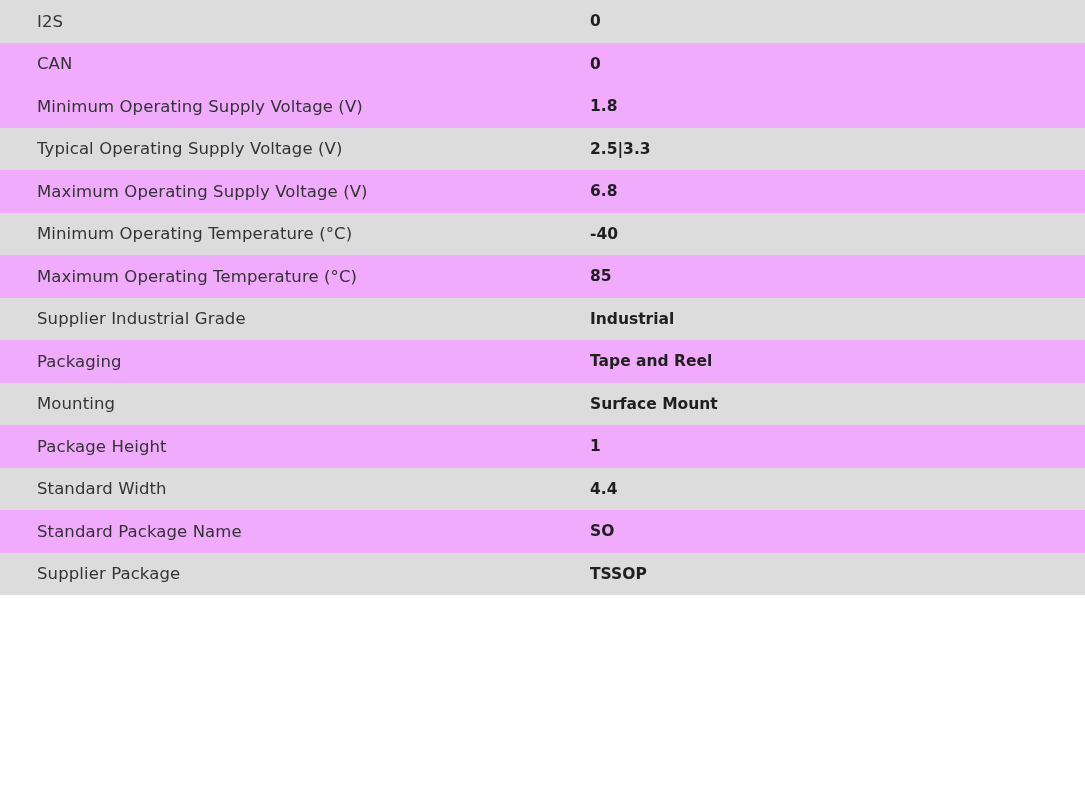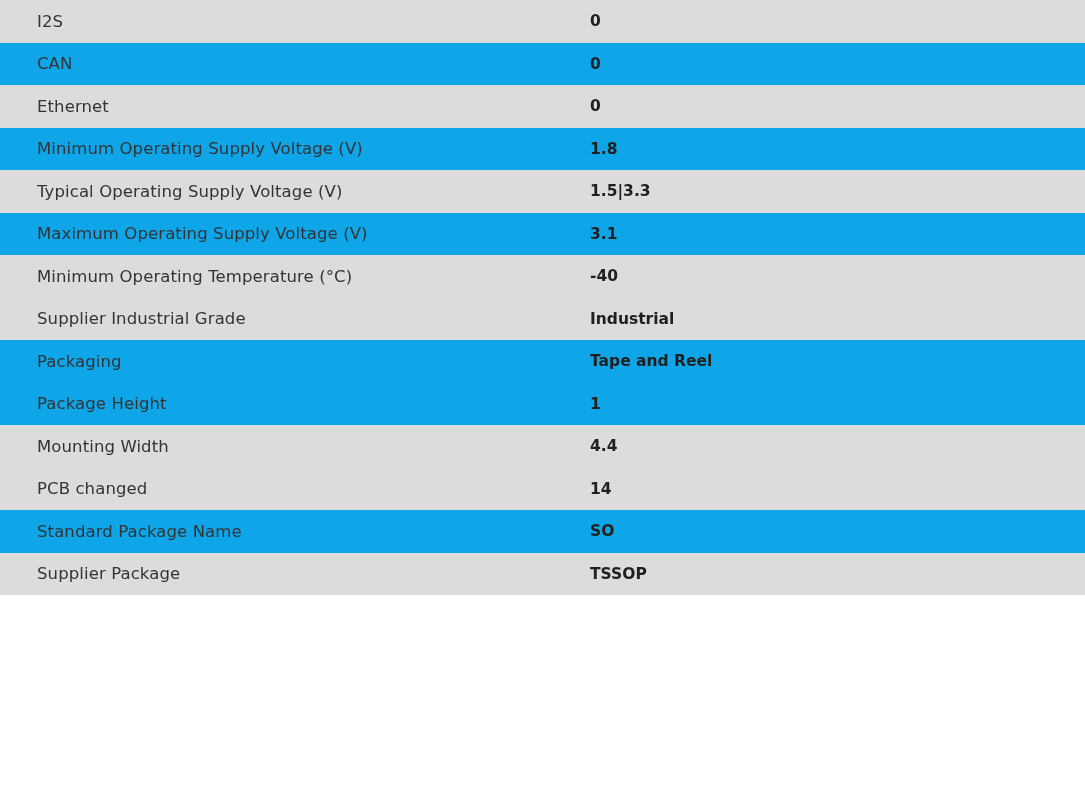--- a/index.html
+++ b/index.html
@@ -19,21 +19,21 @@
     border-collapse: collapse;
     table-layout: fixed;
   }
   .spec-table tr {
     height: 42.5px;
   }
   .spec-table tr.shaded {
     background: #dcdcdc;
   }
   .spec-table tr.plain {
-    background: #0ea5e9;
+    background: #f0abfc;
   }
   .spec-table td {
     padding: 0 0 0 37px;
     vertical-align: middle;
     border: 0;
   }
   .spec-table td.label {
     width: 527px;
     font-size: 16.5px;
     font-weight: 400;
@@ -53,59 +53,59 @@
 <table class="spec-table">
   <tbody>
     <tr class="shaded">
       <td class="label">I2S</td>
       <td class="value">0</td>
     </tr>
     <tr class="plain">
       <td class="label">CAN</td>
       <td class="value">0</td>
     </tr>
-    <tr class="shaded">
-      <td class="label">Ethernet</td>
-      <td class="value">0</td>
-    </tr>
     <tr class="plain">
       <td class="label">Minimum Operating Supply Voltage (V)</td>
       <td class="value">1.8</td>
     </tr>
     <tr class="shaded">
       <td class="label">Typical Operating Supply Voltage (V)</td>
-      <td class="value">1.5|3.3</td>
+      <td class="value">2.5|3.3</td>
     </tr>
     <tr class="plain">
       <td class="label">Maximum Operating Supply Voltage (V)</td>
-      <td class="value">3.1</td>
+      <td class="value">6.8</td>
     </tr>
     <tr class="shaded">
       <td class="label">Minimum Operating Temperature (°C)</td>
       <td class="value">-40</td>
+    </tr>
+    <tr class="plain">
+      <td class="label">Maximum Operating Temperature (°C)</td>
+      <td class="value">85</td>
     </tr>
     <tr class="shaded">
       <td class="label">Supplier Industrial Grade</td>
       <td class="value">Industrial</td>
     </tr>
     <tr class="plain">
       <td class="label">Packaging</td>
       <td class="value">Tape and Reel</td>
     </tr>
+    <tr class="shaded">
+      <td class="label">Mounting</td>
+      <td class="value">Surface Mount</td>
+    </tr>
     <tr class="plain">
       <td class="label">Package Height</td>
       <td class="value">1</td>
     </tr>
     <tr class="shaded">
-      <td class="label">Mounting Width</td>
+      <td class="label">Standard Width</td>
       <td class="value">4.4</td>
-    </tr>
-    <tr class="shaded">
-      <td class="label">PCB changed</td>
-      <td class="value">14</td>
     </tr>
     <tr class="plain">
       <td class="label">Standard Package Name</td>
       <td class="value">SO</td>
     </tr>
     <tr class="shaded">
       <td class="label">Supplier Package</td>
       <td class="value">TSSOP</td>
     </tr>
   </tbody>

